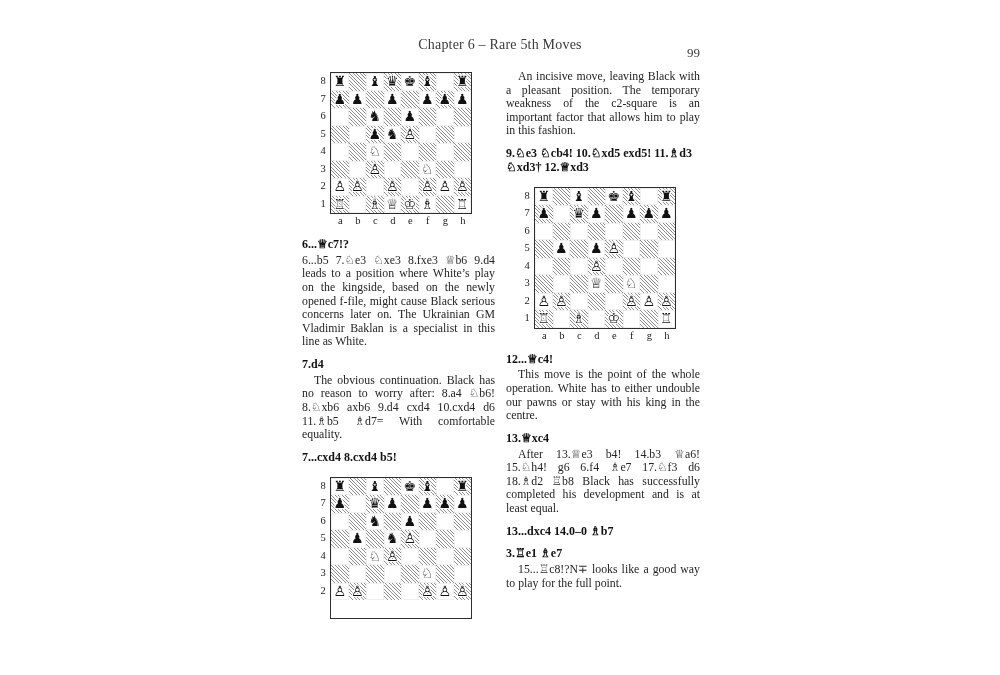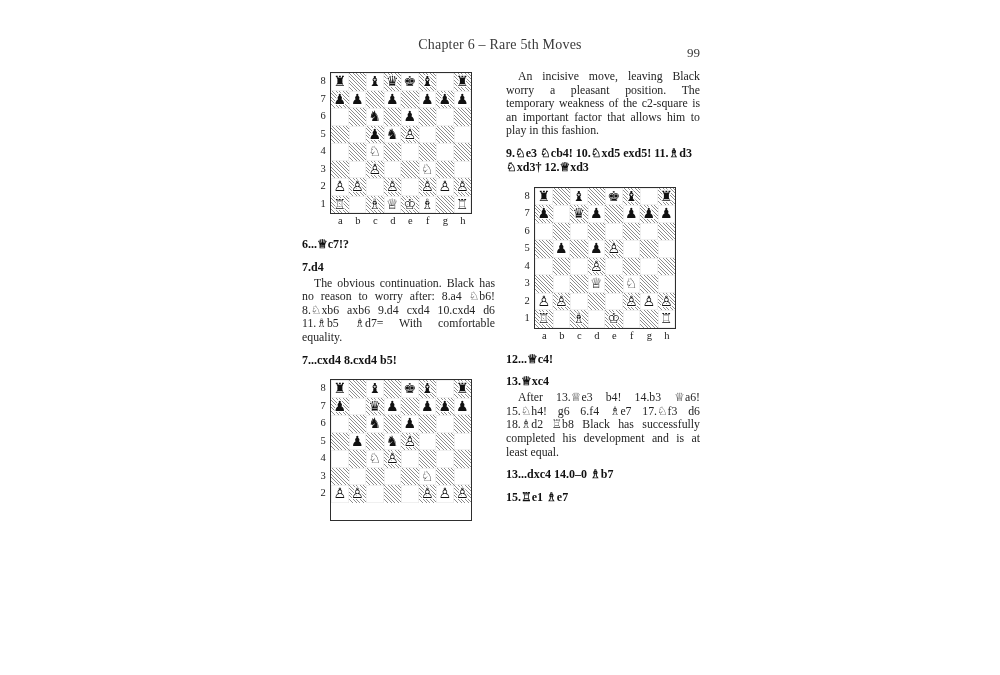--- a/index.html
+++ b/index.html
@@ -190,20 +190,21 @@
           <span>b</span>
           <span>c</span>
           <span>d</span>
           <span>e</span>
           <span>f</span>
           <span>g</span>
           <span>h</span>
         </div>
       </div>
       <h3>6...♕c7!?</h3>
+      <p>6...b5 7.♘e3 ♘xe3 8.fxe3 ♕b6 9.d4 leads to a position where White’s play on the kingside, based on the newly opened f-file, might cause Black serious concerns later on. The Ukrainian GM Vladimir Baklan is a specialist in this line as White.</p>
       <h3>7.d4</h3>
       <p class="indent">The obvious continuation. Black has no reason to worry after: 8.a4 ♘b6! 8.♘xb6 axb6 9.d4 cxd4 10.cxd4 d6 11.♗b5 ♗d7= With comfortable equality.</p>
       <h3>7...cxd4 8.cxd4 b5!</h3>
       <div class="diagram">
         <div class="board-row">
           <div class="ranks">
             <span>8</span>
             <span>7</span>
             <span>6</span>
             <span>5</span>
@@ -314,21 +315,21 @@
               <span class="pc">♙</span>
             </div>
             <div class="sq dark">
               <span class="pc">♙</span>
             </div>
           </div>
         </div>
       </div>
     </div>
   <div id="col-right" class="col col-right">
-      <p class="indent">An incisive move, leaving Black worry a pleasant position. The temporary weakness of the c2-square is an important factor that allows him to play in this fashion.</p>
+      <p class="indent">An incisive move, leaving Black with a pleasant position. The temporary weakness of the c2-square is an important factor that allows him to play in this fashion.</p>
       <h3>9.♘e3 ♘cb4! 10.♘xd5 exd5! 11.♗d3 ♘xd3† 12.♕xd3</h3>
       <div class="diagram">
         <div class="board-row">
           <div class="ranks">
             <span>8</span>
             <span>7</span>
             <span>6</span>
             <span>5</span>
             <span>4</span>
             <span>3</span>
@@ -459,18 +460,20 @@
           <span>b</span>
           <span>c</span>
           <span>d</span>
           <span>e</span>
           <span>f</span>
           <span>g</span>
           <span>h</span>
         </div>
       </div>
       <h3>12...♕c4!</h3>
+      <p class="indent">This move is the point of the whole operation. White has to either undouble our pawns or stay with his king in the centre.</p>
       <h3>13.♕xc4</h3>
       <p class="indent">After 13.♕e3 b4! 14.b3 ♕a6! 15.♘h4! g6 6.f4 ♗e7 17.♘f3 d6 18.♗d2 ♖b8 Black has successfully completed his development and is at least equal.</p>
       <h3>13...dxc4 14.0–0 ♗b7</h3>
-      <h3>15.♖e1 ♗e7</h3>
+      <h3>3.♖e1 ♗e7</h3>
+      <p class="indent">15...♖c8!?N∓ looks like a good way to play for the full point.</p>
     </div>
 </div>
 
 </body></html>

